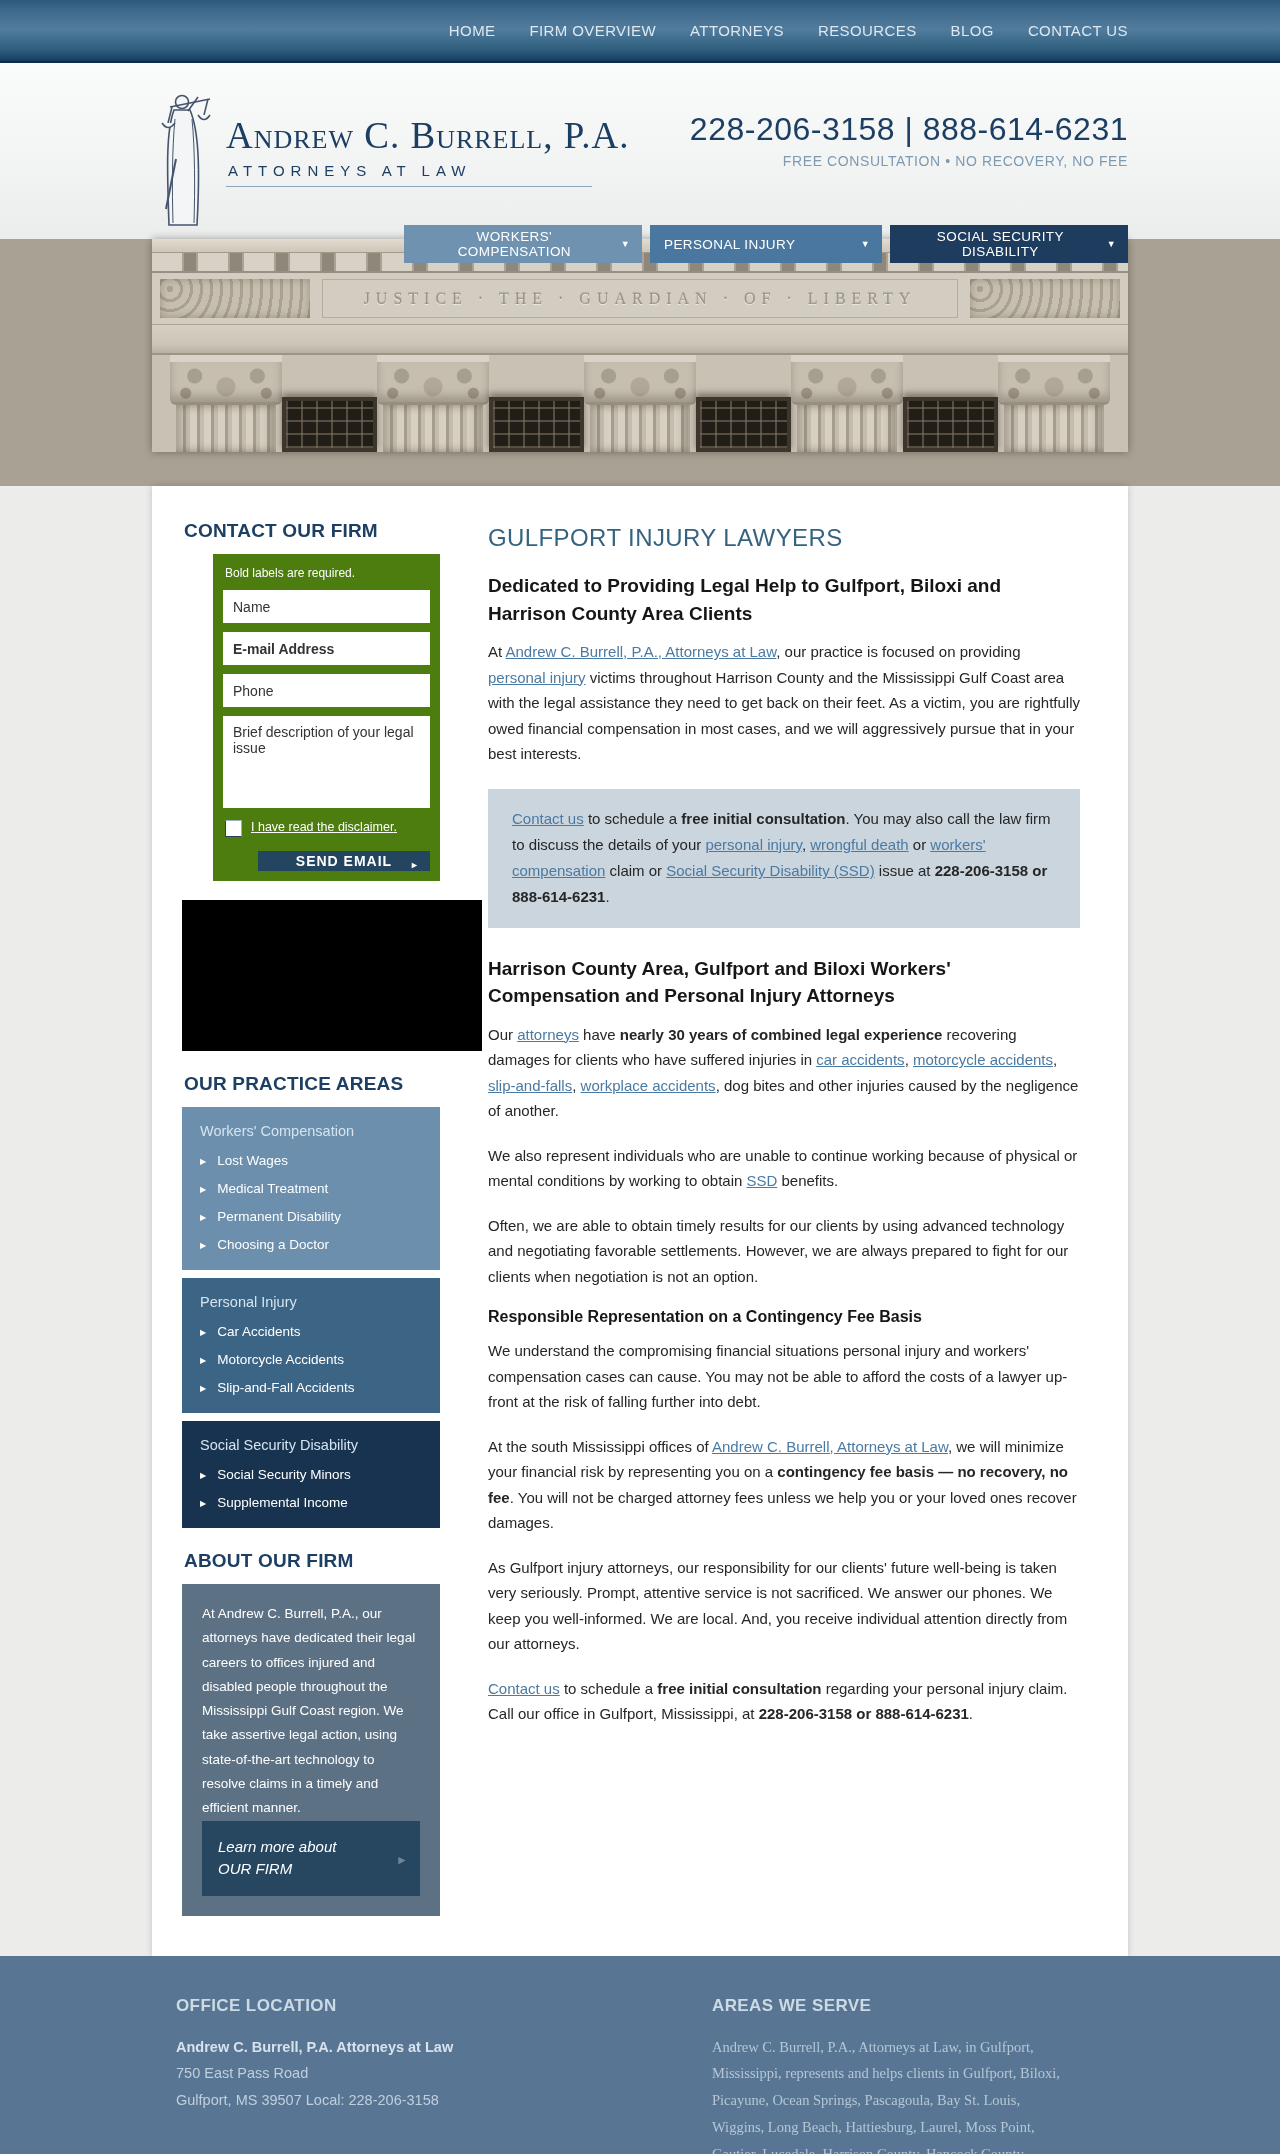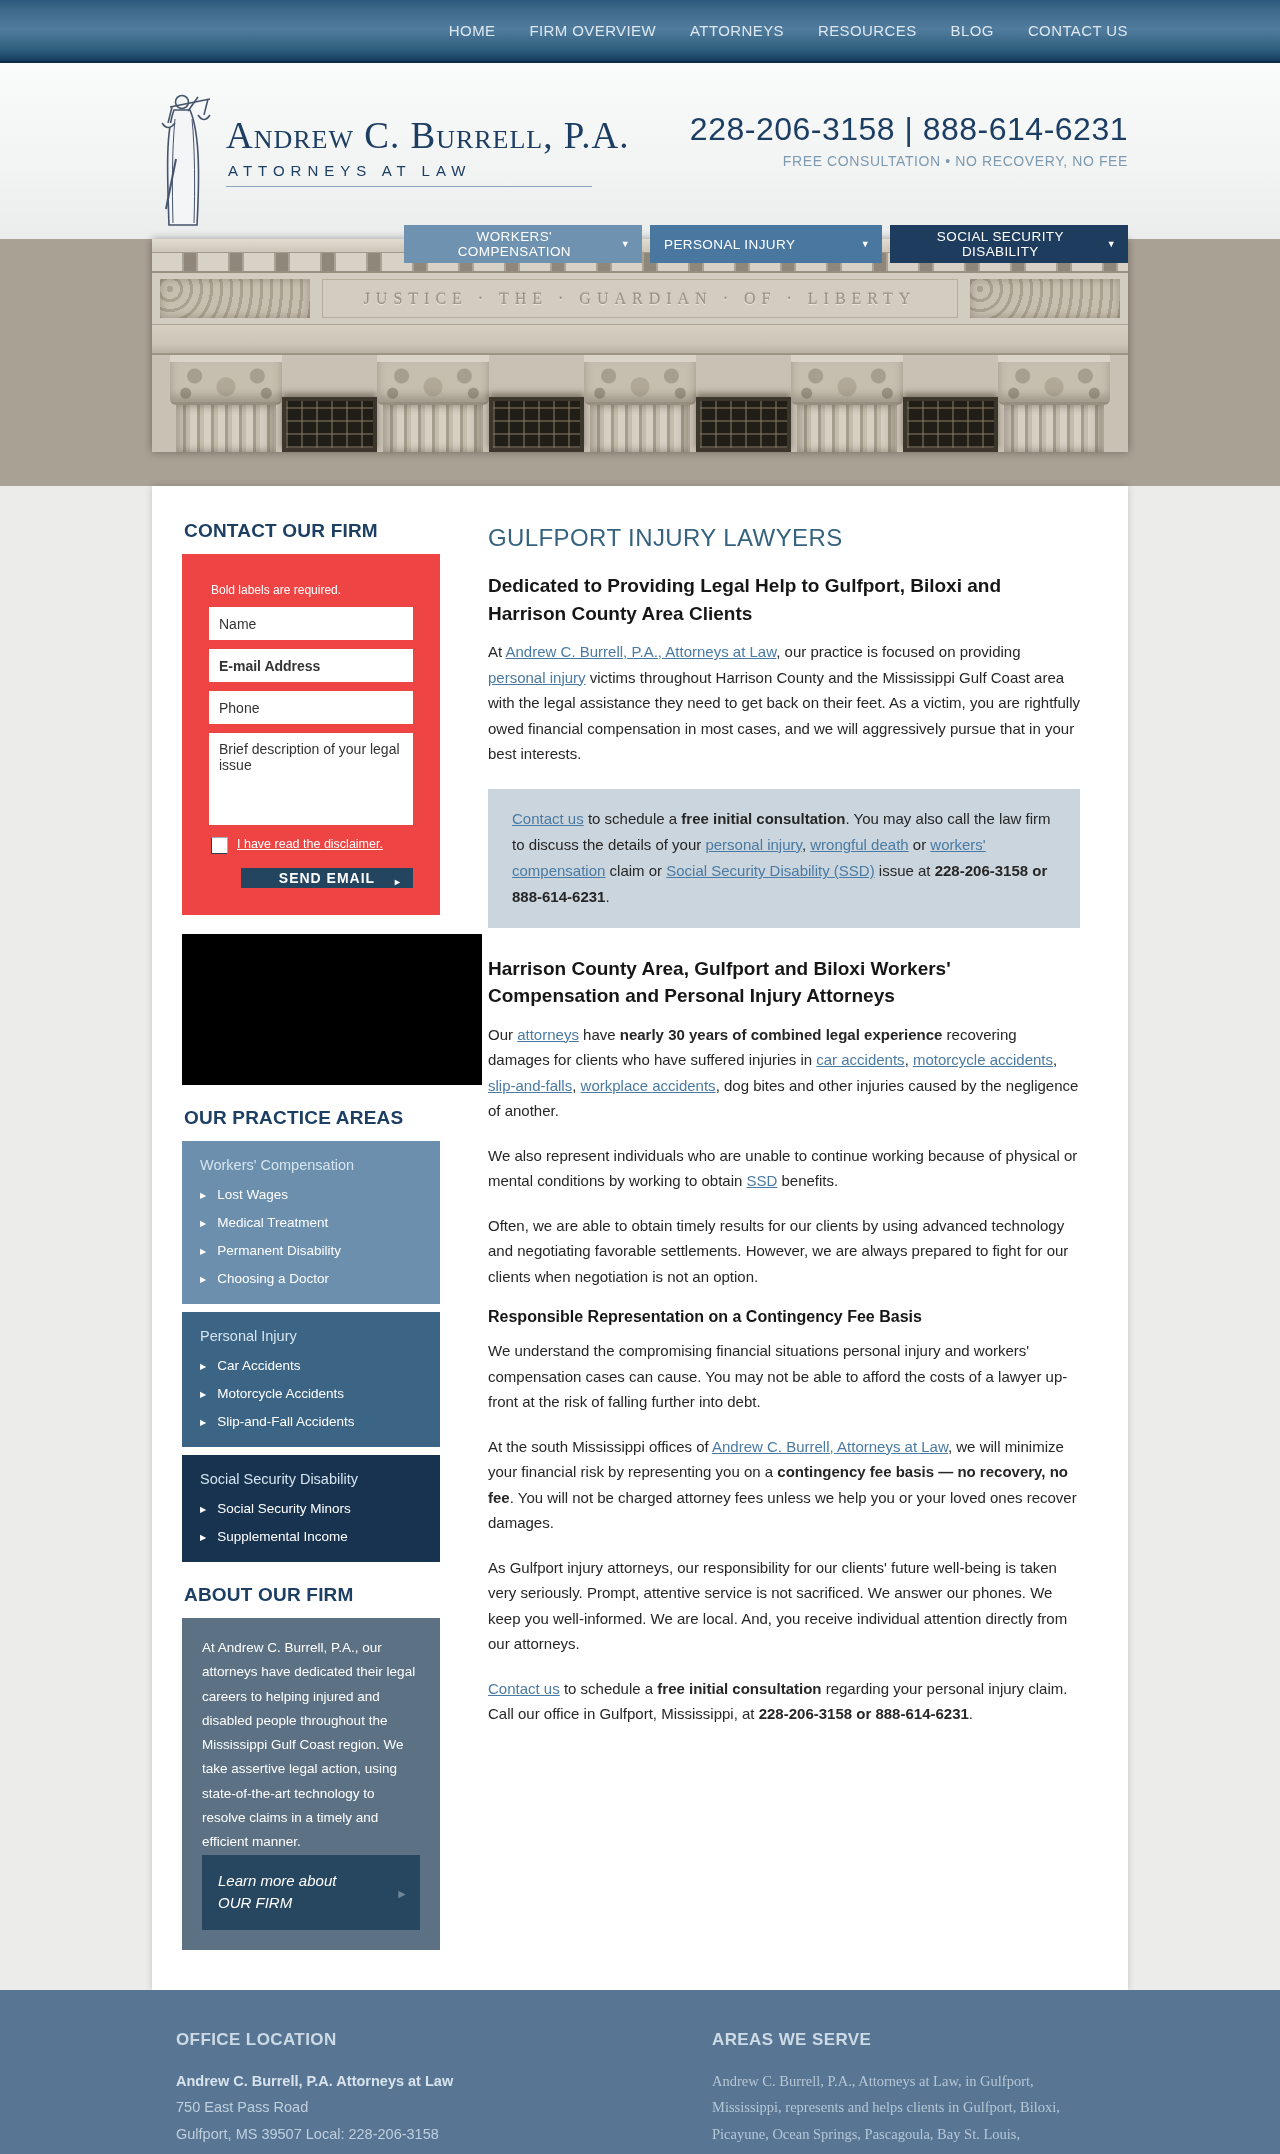--- a/index.html
+++ b/index.html
@@ -50,21 +50,21 @@
   .window { flex:1; margin:42px 6px 0 6px; background:#211d17; background-image:repeating-linear-gradient(90deg, rgba(130,118,98,.55) 0 2px, transparent 2px 15px), repeating-linear-gradient(0deg, rgba(130,118,98,.55) 0 2px, transparent 2px 13px); border:4px solid #3c362c; box-shadow:0 -4px 6px rgba(60,52,40,.5); }
 
   
   .content { background:#ececea; flex:1; }
   .paper { width:976px; margin:0 auto; background:#fff; min-height:1355px; box-shadow:0 0 7px rgba(0,0,0,.18); display:flex; padding:34px 48px 40px 30px; gap:48px; }
   .sidebar { width:258px; flex:0 0 258px; }
   .main { flex:1; min-width:0; }
 
   .side-h { font-size:19px; font-weight:bold; color:#1c3f63; letter-spacing:.2px; margin:0 0 12px 2px; }
 
-  .formbox { background:#ef4444; padding:27px; }
+  .formbox { background:#4d7c0f; padding:10px;margin-left:31px; }
   .req-note { color:#fff; font-size:12px; margin:2px 0 10px 2px; }
   .formbox input[type=text] { display:block; width:100%; height:33px; border:0; margin-bottom:9px; padding:0 10px; font-size:14px; font-family:"Liberation Sans",sans-serif; color:#222; background:#fff; }
   .formbox input::placeholder, .formbox textarea::placeholder { color:#333; opacity:1; }
   .formbox input.bold-ph::placeholder { font-weight:bold; }
   .formbox textarea { display:block; width:100%; height:92px; border:0; padding:8px 10px; font-size:14px; font-family:"Liberation Sans",sans-serif; color:#222; resize:none; background:#fff; }
   .chkrow { display:flex; align-items:flex-start; margin:12px 0 14px 2px; color:#fff; font-size:12.5px;text-decoration:underline; }
   .chkrow input { appearance:none; width:17px; height:17px; background:#fff; border:1px solid #27415a; border-right-color:#9db0c0; border-top-color:#9db0c0; margin-right:9px; cursor:pointer; }
   .chkrow a { color:#fff; cursor:pointer; }
   .sendbtn { display:flex; align-items:center; justify-content:center; gap:14px; margin-left:auto; width:172px; height:20px; background:#24455f; border:0; color:#fff; font-weight:bold; font-size:14px; letter-spacing:1px; cursor:pointer; font-family:"Liberation Sans",sans-serif; position:relative; }
   .sendbtn .arrow { font-size:9px; position:absolute; right:10px; top:9px; }
@@ -280,21 +280,21 @@
             <div class="pitem">
                 <span class="bullet">▶</span>
                 <span>Supplemental Income</span>
               </div>
           </div>
         </div>
 
         <div style="margin-top:22px">
           <h2 class="side-h">ABOUT OUR FIRM</h2>
           <div class="aboutbox">
-            <div class="abouttext">At Andrew C. Burrell, P.A., our attorneys have dedicated their legal careers to helping injured and disabled people throughout the Mississippi Gulf Coast region. We take assertive legal action, using state-of-the-art technology to resolve claims in a timely and efficient manner.</div>
+            <div class="abouttext">At Andrew C. Burrell, P.A., our attorneys have dedicated their legal careers to offices injured and disabled people throughout the Mississippi Gulf Coast region. We take assertive legal action, using state-of-the-art technology to resolve claims in a timely and efficient manner.</div>
             <button class="aboutbtn">
               <div>Learn more about</div>
               <div>OUR FIRM</div>
               <span class="arrow">►</span>
             </button>
           </div>
         </div>
       </aside>
 
       <main class="main">

